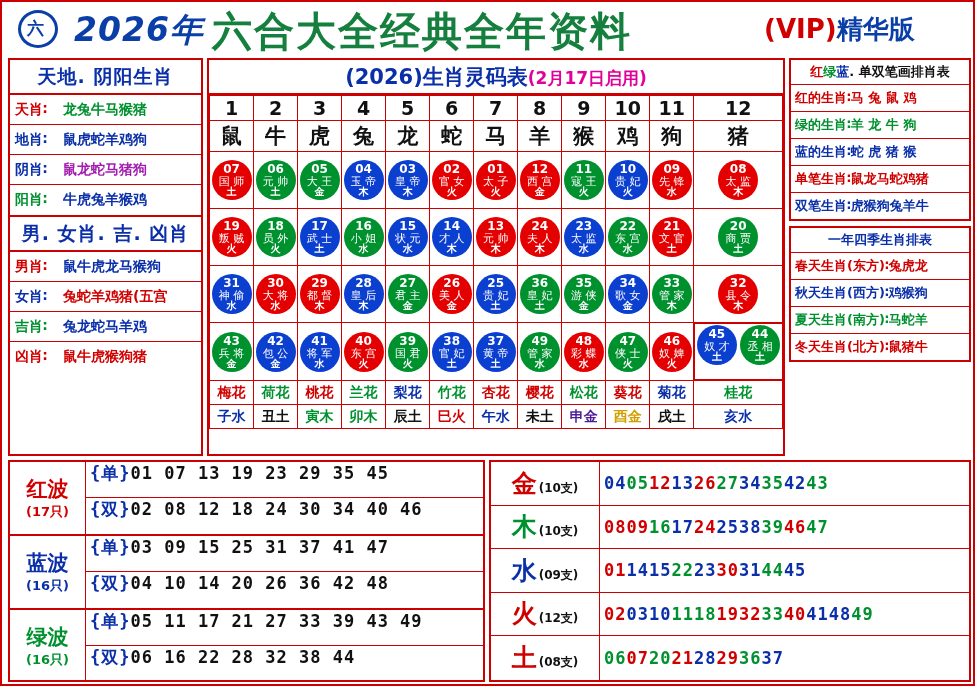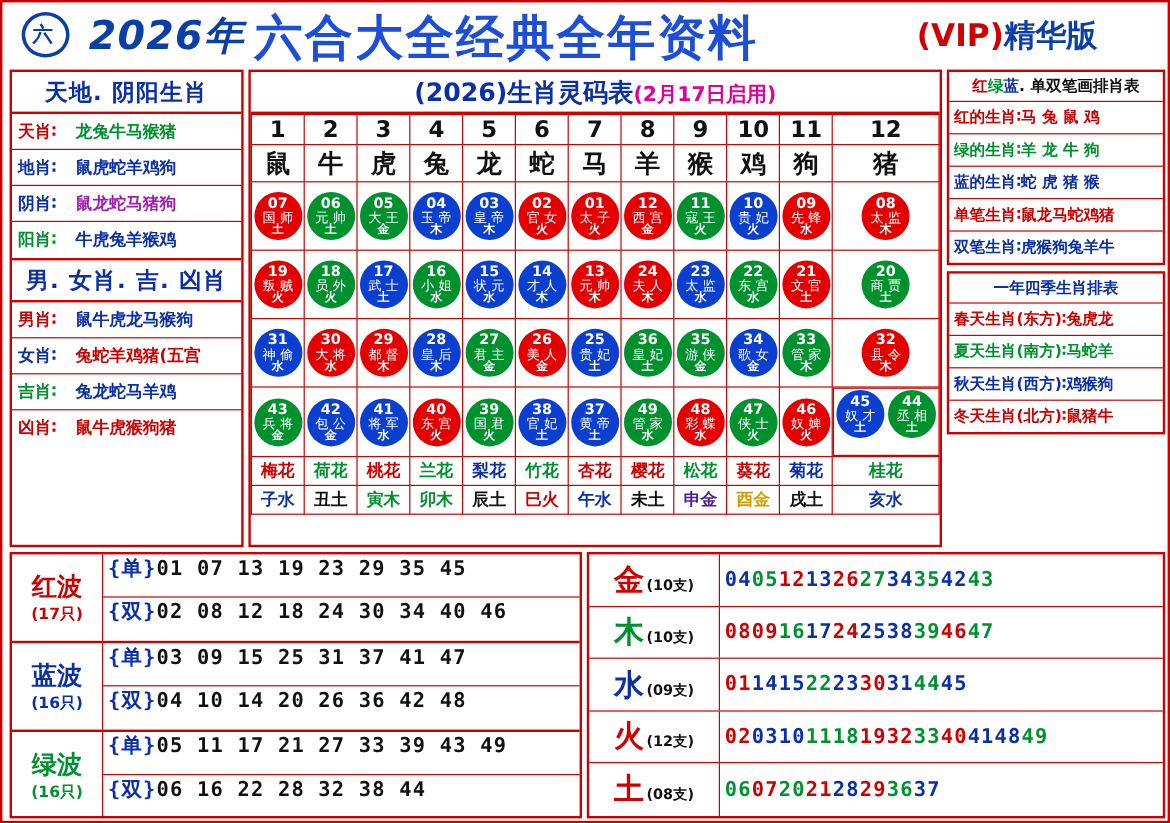--- a/index.html
+++ b/index.html
@@ -11,21 +11,21 @@
     overflow: hidden;
   }
   .page { position: relative; width: 975px; height: 686px; background:#fff; border:2px solid #cc0000; }
 
   
   .header { position:absolute; left:0; top:0; width:971px; height:52px; }
   .logo { position:absolute; left:14px; top:6px; width:52px; height:42px; }
   .logo .ring { position:absolute; left:2px; top:2px; width:40px; height:38px; border:3px solid #0a3fa8; border-radius:50%; }
   .logo .inner { position:absolute; left:11px; top:9px; font-size:17px; color:#0a3fa8; font-weight:bold; }
   .year { position:absolute; left:72px; top:6px; font-size:33px; color:#0a3fa8; font-weight:bold; font-style:italic; letter-spacing:1px;}
-  .title-main { position:absolute; left:210px; top:2px; font-size:40px; font-weight:bold; color:#1d4ed8; letter-spacing:2px; }
+  .title-main { position:absolute; left:210px; top:2px; font-size:40px; font-weight:bold; color:#15803d; letter-spacing:2px; }
   .vip { position:absolute; left:762px; top:10px; font-size:26px; font-weight:bold; color:#0a3fa8; }
   .vip .red { color:#d10000; }
 
   
   .leftcol { position:absolute; left:6px; top:56px; width:195px; height:398px; border:2px solid #cc0000; }
   .lc-title { text-align:center; font-size:19px; font-weight:bold; color:#0a2fa8; padding:4px 0 3px; border-bottom:2px solid #cc0000; letter-spacing:1px;}
   .lc-row { display:flex; align-items:center; height:30px; border-bottom:1px solid #cc0000; padding-left:5px; }
   .lc-row:last-child { border-bottom:none; }
   .lc-k { font-size:14px; font-weight:bold; width:48px; }
   .lc-v { font-size:14px; font-weight:bold; }
@@ -559,22 +559,22 @@
           <div class="rb-line" style="color: rgb(0, 145, 47);">绿的生肖∶羊 龙 牛 狗</div>
           <div class="rb-line" style="color: rgb(10, 47, 168);">蓝的生肖∶蛇 虎 猪 猴</div>
           <div class="rb-line" style="color: rgb(209, 0, 0);">单笔生肖∶鼠龙马蛇鸡猪</div>
           <div class="rb-line" style="color: rgb(10, 47, 168);">双笔生肖∶虎猴狗兔羊牛</div>
         </div>
     </div>
     <div class="rbox">
       <div class="rb-title c-blue">一年四季生肖排表</div>
       <div id="rb2-lines">
           <div class="rb-line" style="color: rgb(209, 0, 0);">春天生肖(东方)∶兔虎龙</div>
+          <div class="rb-line" style="color: rgb(10, 47, 168);">秋天生肖(西方)∶鸡猴狗</div>
           <div class="rb-line" style="color: rgb(0, 145, 47);">夏天生肖(南方)∶马蛇羊</div>
-          <div class="rb-line" style="color: rgb(10, 47, 168);">秋天生肖(西方)∶鸡猴狗</div>
           <div class="rb-line" style="color: rgb(209, 0, 0);">冬天生肖(北方)∶鼠猪牛</div>
         </div>
     </div>
   </div>
 
   <div class="waves">
     <div id="waves-body">
         <div class="wave-block wave-left">
           <div class="wl-label">
             <div class="wave-name" style="color: rgb(209, 0, 0);">红波</div>

